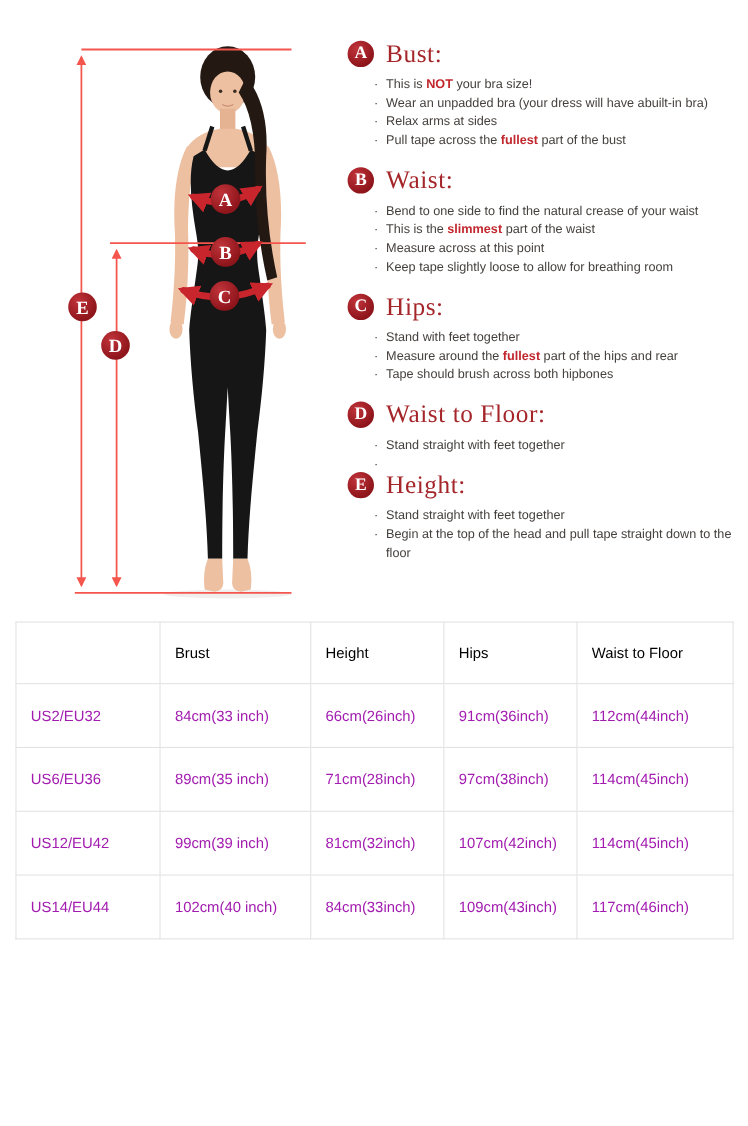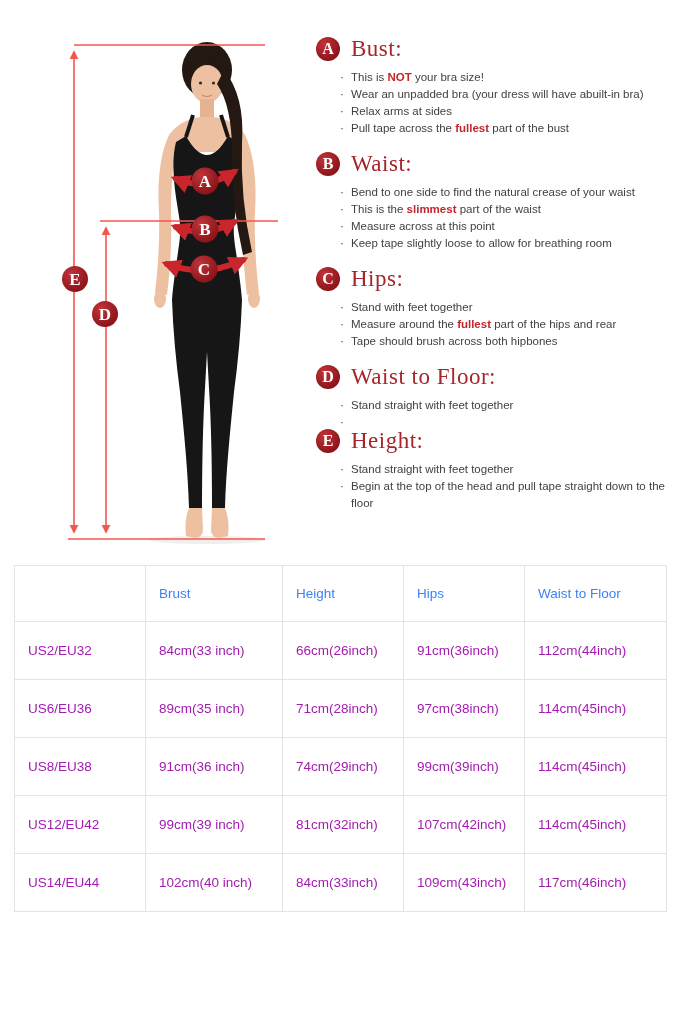--- a/index.html
+++ b/index.html
@@ -37,21 +37,21 @@
   .table-wrap{position:absolute;left:14px;top:565px;width:652px;}
   table.size{border-collapse:collapse;table-layout:fixed;width:652px;background:#fff;}
   table.size col.c0{width:131px;} table.size col.c1{width:137px;}
   table.size col.c2{width:121px;} table.size col.c3{width:121px;}
   table.size col.c4{width:142px;}
   table.size th, table.size td{
     border:1px solid #e3e3e3;text-align:left;vertical-align:middle;
     padding:0 0 0 13px;font-weight:normal;font-size:13.5px;color:#a21caf;
     overflow:hidden;white-space:nowrap;
   }
-  table.size thead th{height:55px;color:#3b82f6;}
+  table.size thead th{height:55px;color:#000000;}
   table.size tbody th, table.size tbody td{height:57px;}
 </style>
 </head>
 <body>
 
 <div class="page">
 
   <div class="figure-area">
     <svg width="330" height="570" viewBox="0 0 330 570" xmlns="http://www.w3.org/2000/svg">
       <defs>
@@ -213,27 +213,20 @@
             <td>112cm(44inch)</td>
           </tr>
           <tr>
             <th>US6/EU36</th>
             <td>89cm(35 inch)</td>
             <td>71cm(28inch)</td>
             <td>97cm(38inch)</td>
             <td>114cm(45inch)</td>
           </tr>
           <tr>
-            <th>US8/EU38</th>
-            <td>91cm(36 inch)</td>
-            <td>74cm(29inch)</td>
-            <td>99cm(39inch)</td>
-            <td>114cm(45inch)</td>
-          </tr>
-          <tr>
             <th>US12/EU42</th>
             <td>99cm(39 inch)</td>
             <td>81cm(32inch)</td>
             <td>107cm(42inch)</td>
             <td>114cm(45inch)</td>
           </tr>
           <tr>
             <th>US14/EU44</th>
             <td>102cm(40 inch)</td>
             <td>84cm(33inch)</td>

